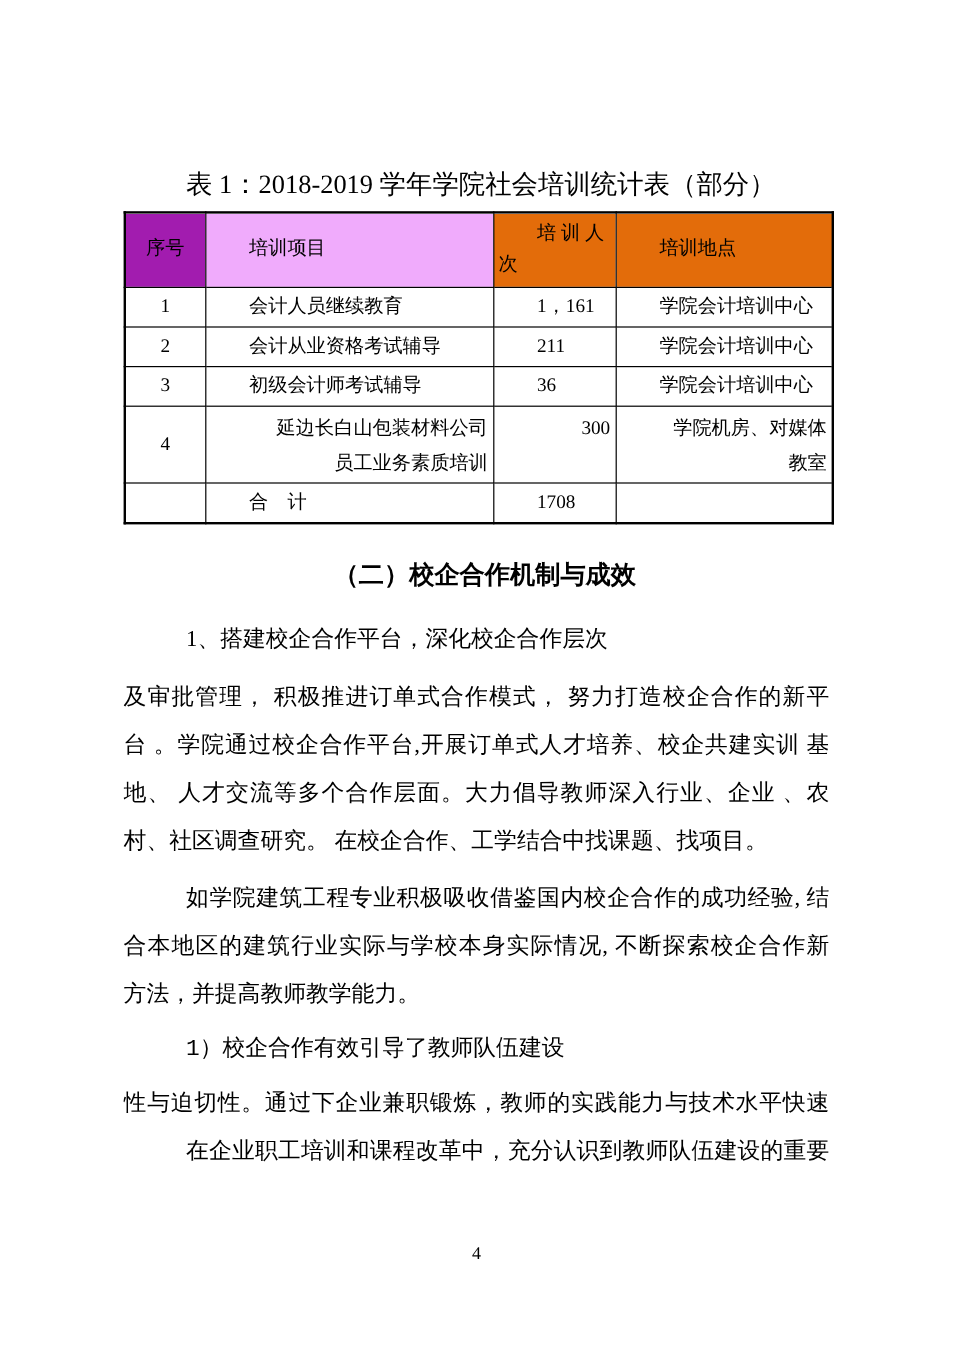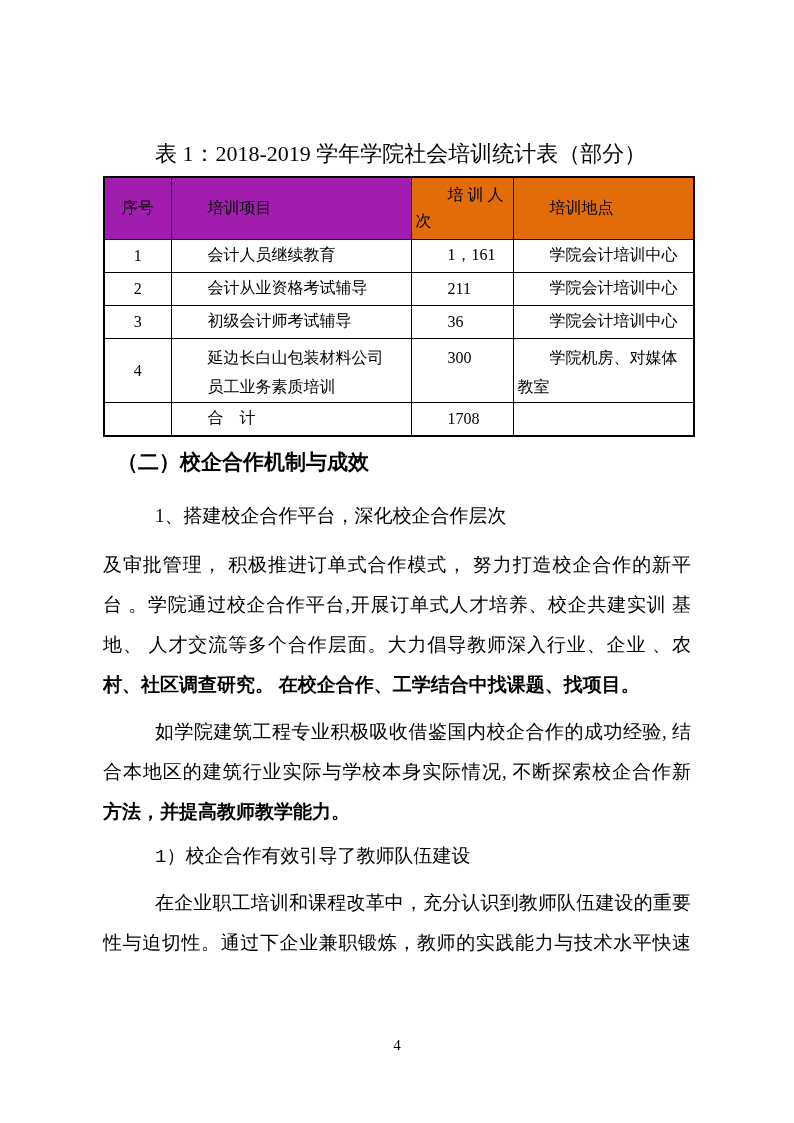--- a/index.html
+++ b/index.html
@@ -38,49 +38,50 @@
     text-align: left;
     text-indent: 32px;
     vertical-align: middle;
     overflow: hidden;
   }
   table.stats .col-no { text-indent: 0; text-align: center; }
   tr.h-row { height: 62px; }
   tr.h-row th { line-height: 26px; }
   tr.r   { height: 33px; }
   tr.r4  { height: 64px; }
-  tr.r4 td { vertical-align: top; line-height: 29px; padding-top: 4px; }
+  tr.r4 td { vertical-align: top; line-height: 29px; padding-top: 4px; text-align: right; }
   tr.r4 td.col-no { vertical-align: middle; padding-top: 0; }
   tr.r5  { height: 34px; margin-left: 28px; }
   
   .heading {
-    margin-top: 13px;
+    margin-top: 30px;
     padding-left: 14px;
     font-size: 21px; line-height: 24px;
     font-weight: bold;
+    text-align: center;
   }
   .sub {
     font-size: 19px; line-height: 40px; height: 40px;
     padding-left: 52px;
     overflow: hidden;
   }
   .sub1 { margin-top: 22px; }
   .sub2 { margin-top: 5px; font-family: Liberation Mono, monospace; }
   .para { width: 588px; }
   .p1 { margin-top: 9px; }
   .p2 { margin-top: 7px; }
   .p3 { margin-top: 6px; }
   .ln {
     font-size: 19px; line-height: 40px; height: 40px;
     text-align: justify;
     text-align-last: justify;
     overflow: hidden;
   }
   .ln-first { padding-left: 52px; }
-  .ln-end { text-align-last: left; font-weight: bold; }
+  .ln-end { text-align-last: left; }
   
   .page-num {
     position: absolute; left: 0; right: 0; top: 1036px;
     text-align: center;
     font-size: 15px; line-height: 18px;
   }
 </style>
 </head>
 <body>
 
@@ -91,21 +92,21 @@
   <table class="stats">
     <colgroup>
       <col style="width:67px">
         <col style="width:240px">
         <col style="width:102px">
         <col style="width:181px">
     </colgroup>
     <tbody>
         <tr class="h-row">
       <th class="col-no" style="background: #a21caf;">序号</th>
-      <th style="background: #a21caf; margin-top: 18px;">培训项目</th>
+      <th style="background: #f0abfc; margin-top: 18px;">培训项目</th>
       <th style="background: rgb(227, 108, 10);">培 训 人
 次</th>
       <th style="background: rgb(227, 108, 10);">培训地点</th>
     </tr>
     <tr class="r">
       <td class="col-no">1</td>
       <td>会计人员继续教育</td>
       <td>1，161</td>
       <td>学院会计培训中心</td>
     </tr>
@@ -151,19 +152,19 @@
 
   <div class="para p2">
     <div class="ln ln-first">如学院建筑工程专业积极吸收借鉴国内校企合作的成功经验, 结</div>
     <div class="ln">合本地区的建筑行业实际与学校本身实际情况, 不断探索校企合作新</div>
     <div class="ln ln-end">方法，并提高教师教学能力。</div>
   </div>
 
   <div class="sub sub2">1）校企合作有效引导了教师队伍建设</div>
 
   <div class="para p3">
+    <div class="ln">性与迫切性。通过下企业兼职锻炼，教师的实践能力与技术水平快速</div>
     <div class="ln ln-first">在企业职工培训和课程改革中，充分认识到教师队伍建设的重要</div>
-    <div class="ln">性与迫切性。通过下企业兼职锻炼，教师的实践能力与技术水平快速</div>
   </div>
 
   <div class="page-num">4</div>
 
 </div>
 
 </body></html>

